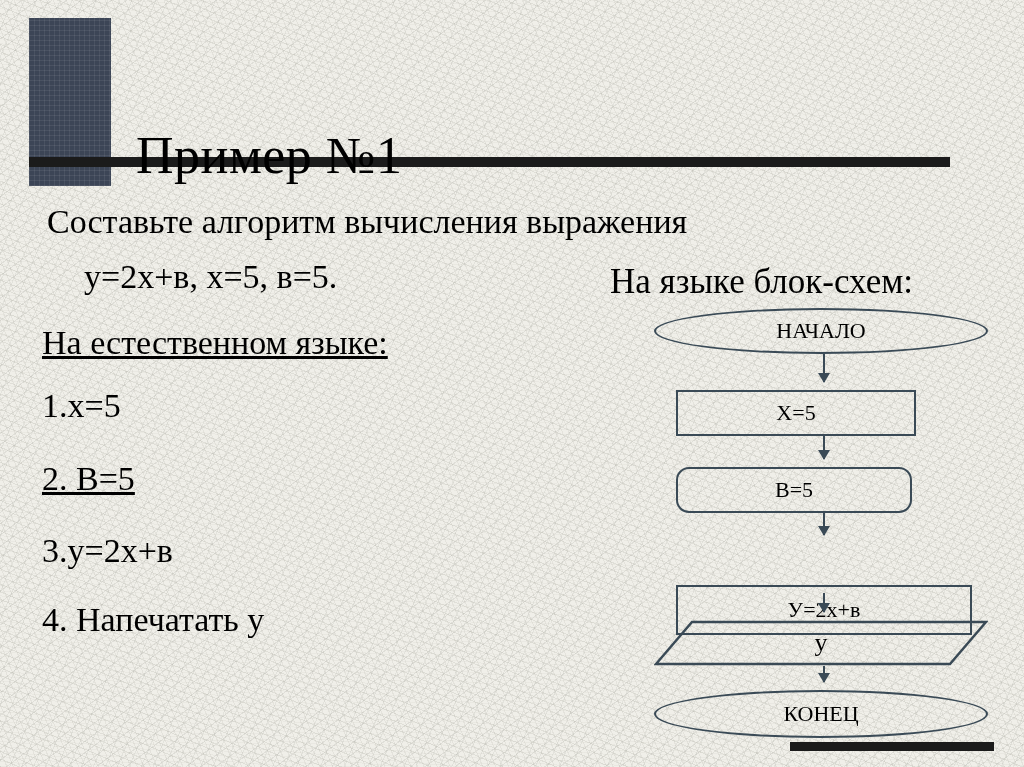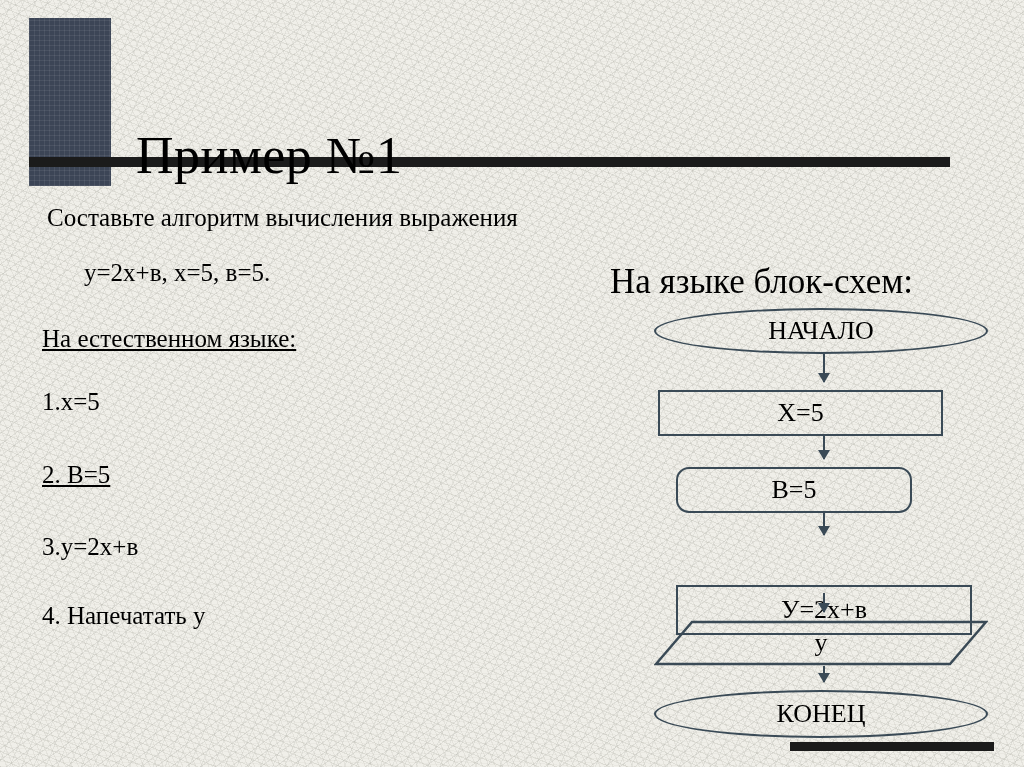--- a/index.html
+++ b/index.html
@@ -73,21 +73,21 @@
   }
 
   
   .left-col {
     position: absolute;
     left: 42px;
     top: 205px;
     width: 580px;
   }
   .ltext {
-    font-size: 25px;
+    font-size: 34px;
     color: #000;
     line-height: 1.0;
     white-space: nowrap;
   }
   .l1 { position: absolute; left: 5px;  top: 0px;   }
   .l2 { position: absolute; left: 42px; top: 55px;  }
   .l3 { position: absolute; left: 0px;  top: 121px; text-decoration: underline; }
   .l4 { position: absolute; left: 0px;  top: 184px; text-align: center; }
   .l5 { position: absolute; left: 0px;  top: 257px; text-decoration: underline; }
   .l6 { position: absolute; left: 0px;  top: 329px; }
@@ -106,29 +106,29 @@
   
   .flow { position: absolute; left: 646px; top: 308px; width: 350px; height: 430px; }
 
   .node {
     position: absolute;
     box-sizing: border-box;
     border: 2px solid #3a4a56;
     display: flex;
     align-items: center;
     justify-content: center;
-    font-size: 26px;
+    font-size: 22px;
     color: #000;
     font-family: "Liberation Serif", serif;
     background: transparent;
   }
   .terminal { border-radius: 50% / 50%; }
 
   .n-start { left: 8px;  top: 0px;   width: 334px; height: 46px; }
-  .n-x     { left: 12px; top: 82px;  width: 285px; height: 46px; }
+  .n-x     { left: 30px; top: 82px;  width: 240px; height: 46px; }
   .n-b     { left: 30px; top: 159px; width: 236px; height: 46px; border-radius: 13px; }
   .n-y     { left: 30px; top: 235px; width: 296px; height: 50px; margin-top: 42px; }
 
   .n-out {
     position: absolute;
     left: 8px; top: 312px; width: 334px; height: 46px;
   }
   .n-out .para {
     position: absolute; inset: 0;
   }

